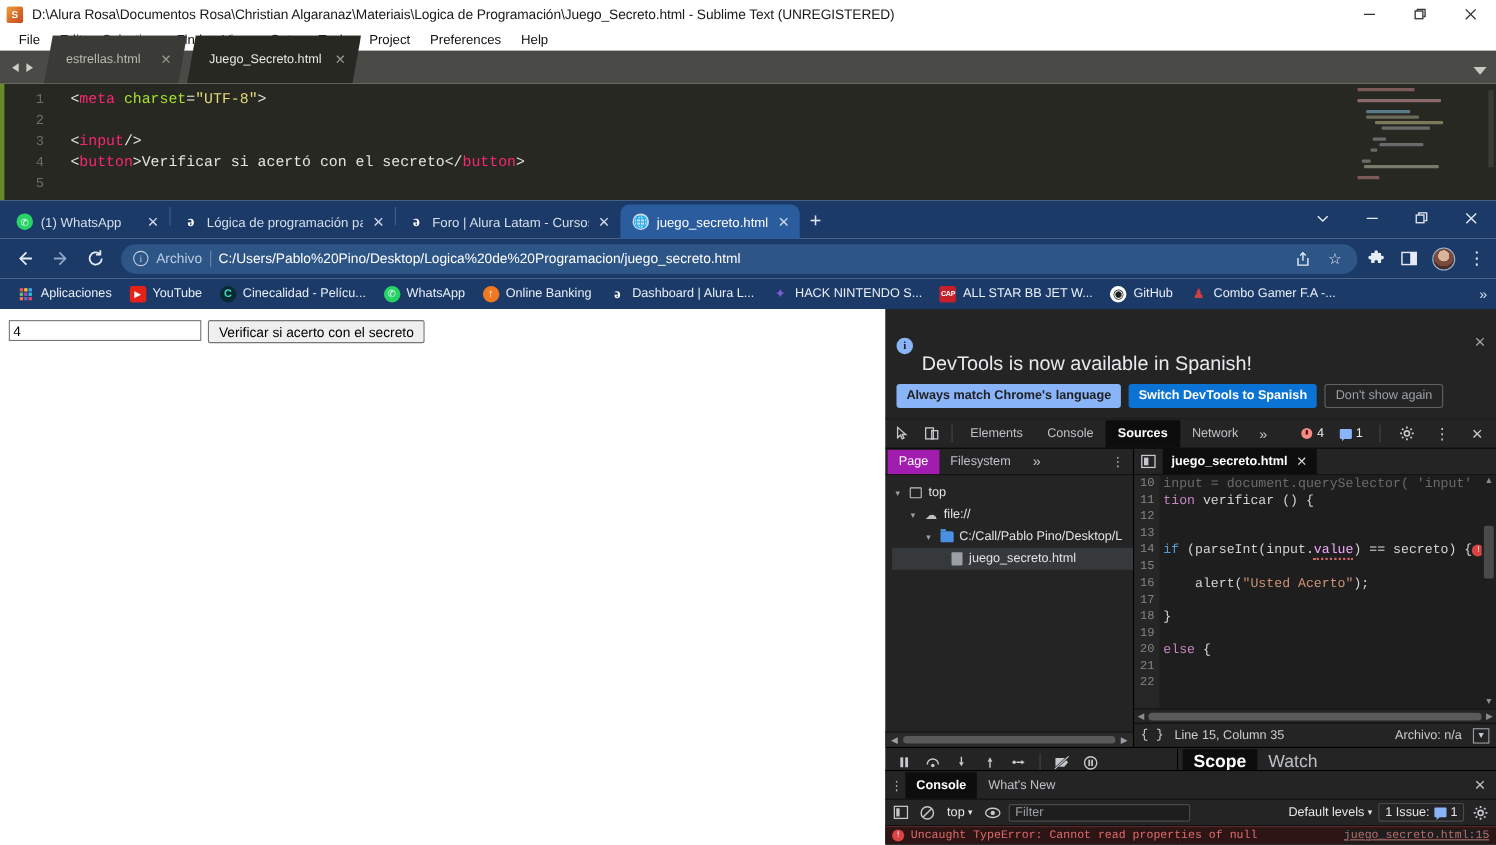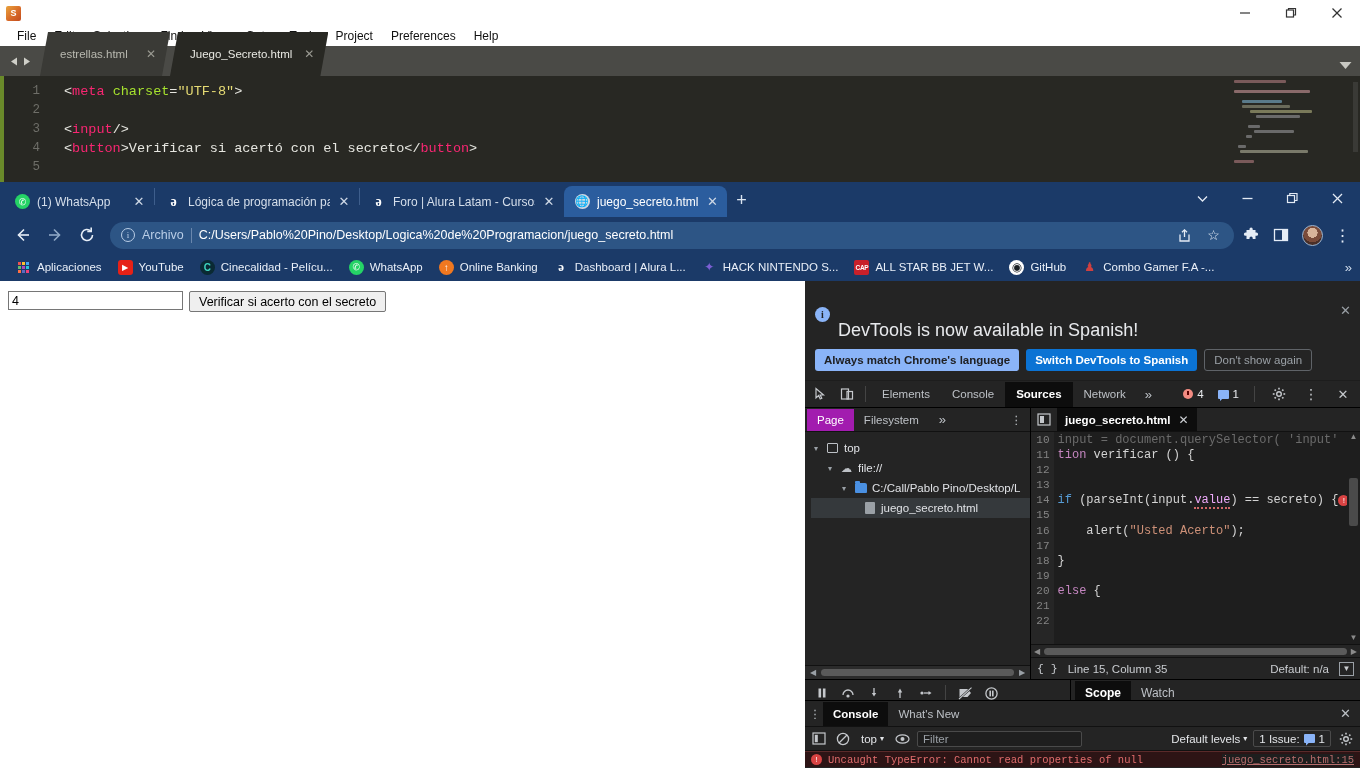--- a/index.html
+++ b/index.html
@@ -193,21 +193,21 @@
   .dbg { height:89px; display:flex; border-top:1px solid #000; }
   .dbg-left { width:266px; background:#242424; display:flex; flex-direction:column; border-right:1px solid #000; }
   .dbg-ctrls { height:28px; display:flex; align-items:center; gap:2px; padding:0 5px; }
   .dbg-btn { width:24px; height:24px; display:flex; align-items:center; justify-content:center; color:#c5c8cc; font-size:12px; }
   .dbg-sec { display:flex; align-items:center; gap:5px; height:19px; padding-left:6px; font-size:11.5px; color:#e8eaed;
      border-top:1px solid #333; }
   .dbg-sec .car { font-size:8px; color:#9aa0a6; }
   .dbg-empty { text-align:center; color:#9aa0a6; font-style:italic; font-size:11.5px; padding:7px 0; }
   .dbg-right { flex:1; background:#242424; display:flex; flex-direction:column; }
   .dbg-tabs { height:25px; display:flex; align-items:center; padding-left:4px; }
-  .dbg-tab { padding:0 10px; height:23px; display:flex; align-items:center; font-size:12px; color:#bdc1c6; }
+  .dbg-tab { padding:0 10px; height:23px; display:flex; align-items:center; font-size:16px; color:#bdc1c6; }
   .dbg-tab.active { background:#0d0d0d; color:#fff; font-weight:bold; }
   .dbg-notpaused { flex:1; display:flex; align-items:flex-start; justify-content:center; padding-top:8px;
      color:#9aa0a6; font-style:italic; font-size:11.5px; }
 
   .drawer { position:absolute; left:0; bottom:0; width:555px; height:68px; background:#242424; border-top:1px solid #000; }
   .dw-tabs { height:26px; display:flex; align-items:center; padding-left:2px; border-bottom:1px solid #111; }
   .dw-kebab { width:16px; text-align:center; color:#bdc1c6; }
   .dw-tab { padding:0 10px; height:24px; display:flex; align-items:center; font-size:11.5px; color:#bdc1c6; }
   .dw-tab.active { background:#0d0d0d; color:#fff; font-weight:bold; }
   .dw-close { margin-left:auto; padding:0 9px; color:#bdc1c6; font-size:13px; }
@@ -227,20 +227,21 @@
      display:flex; align-items:center; justify-content:center; flex:none; }
 </style>
 </head>
 <body>
 
 <div class="screen">
 
   <div class="sublime">
     <div class="st-titlebar">
       <div class="st-logo">S</div>
+      <div class="st-title">D:\Alura Rosa\Documentos Rosa\Christian Algaranaz\Materiais\Logica de Programación\Juego_Secreto.html - Sublime Text (UNREGISTERED)</div>
       <div class="st-winbtns">
         <div class="st-winbtn">
           <svg width="12" height="12" viewBox="0 0 12 12">
               <line x1="1" y1="6" x2="11" y2="6" stroke="#333" stroke-width="1.2"></line>
             </svg>
         </div>
         <div class="st-winbtn">
           <svg width="12" height="12" viewBox="0 0 12 12">
               <rect x="1.5" y="3" width="7" height="7" fill="none" stroke="#333" stroke-width="1.2"></rect>
               <polyline points="3.5,3 3.5,1.5 10.5,1.5 10.5,8 9,8" fill="none" stroke="#333" stroke-width="1.2"></polyline>
@@ -629,21 +630,21 @@
 
           <div class="src-hscroll">
             <span style="color:#8b8b8b;font-size:8px;">◀</span>
             <span class="src-hthumb"></span>
             <span style="color:#8b8b8b;font-size:8px;">▶</span>
           </div>
 
           <div class="dt-status">
             <span class="braces">{ }</span>
             <span>Line 15, Column 35</span>
-            <span class="cov">Default: n/a</span>
+            <span class="cov">Archivo: n/a</span>
             <span class="fmt">▼</span>
           </div>
         </div>
       </div>
 
       <div class="dbg">
         <div class="dbg-left">
           <div class="dbg-ctrls">
             <div class="dbg-btn">
               <svg width="12" height="12" viewBox="0 0 12 12">

